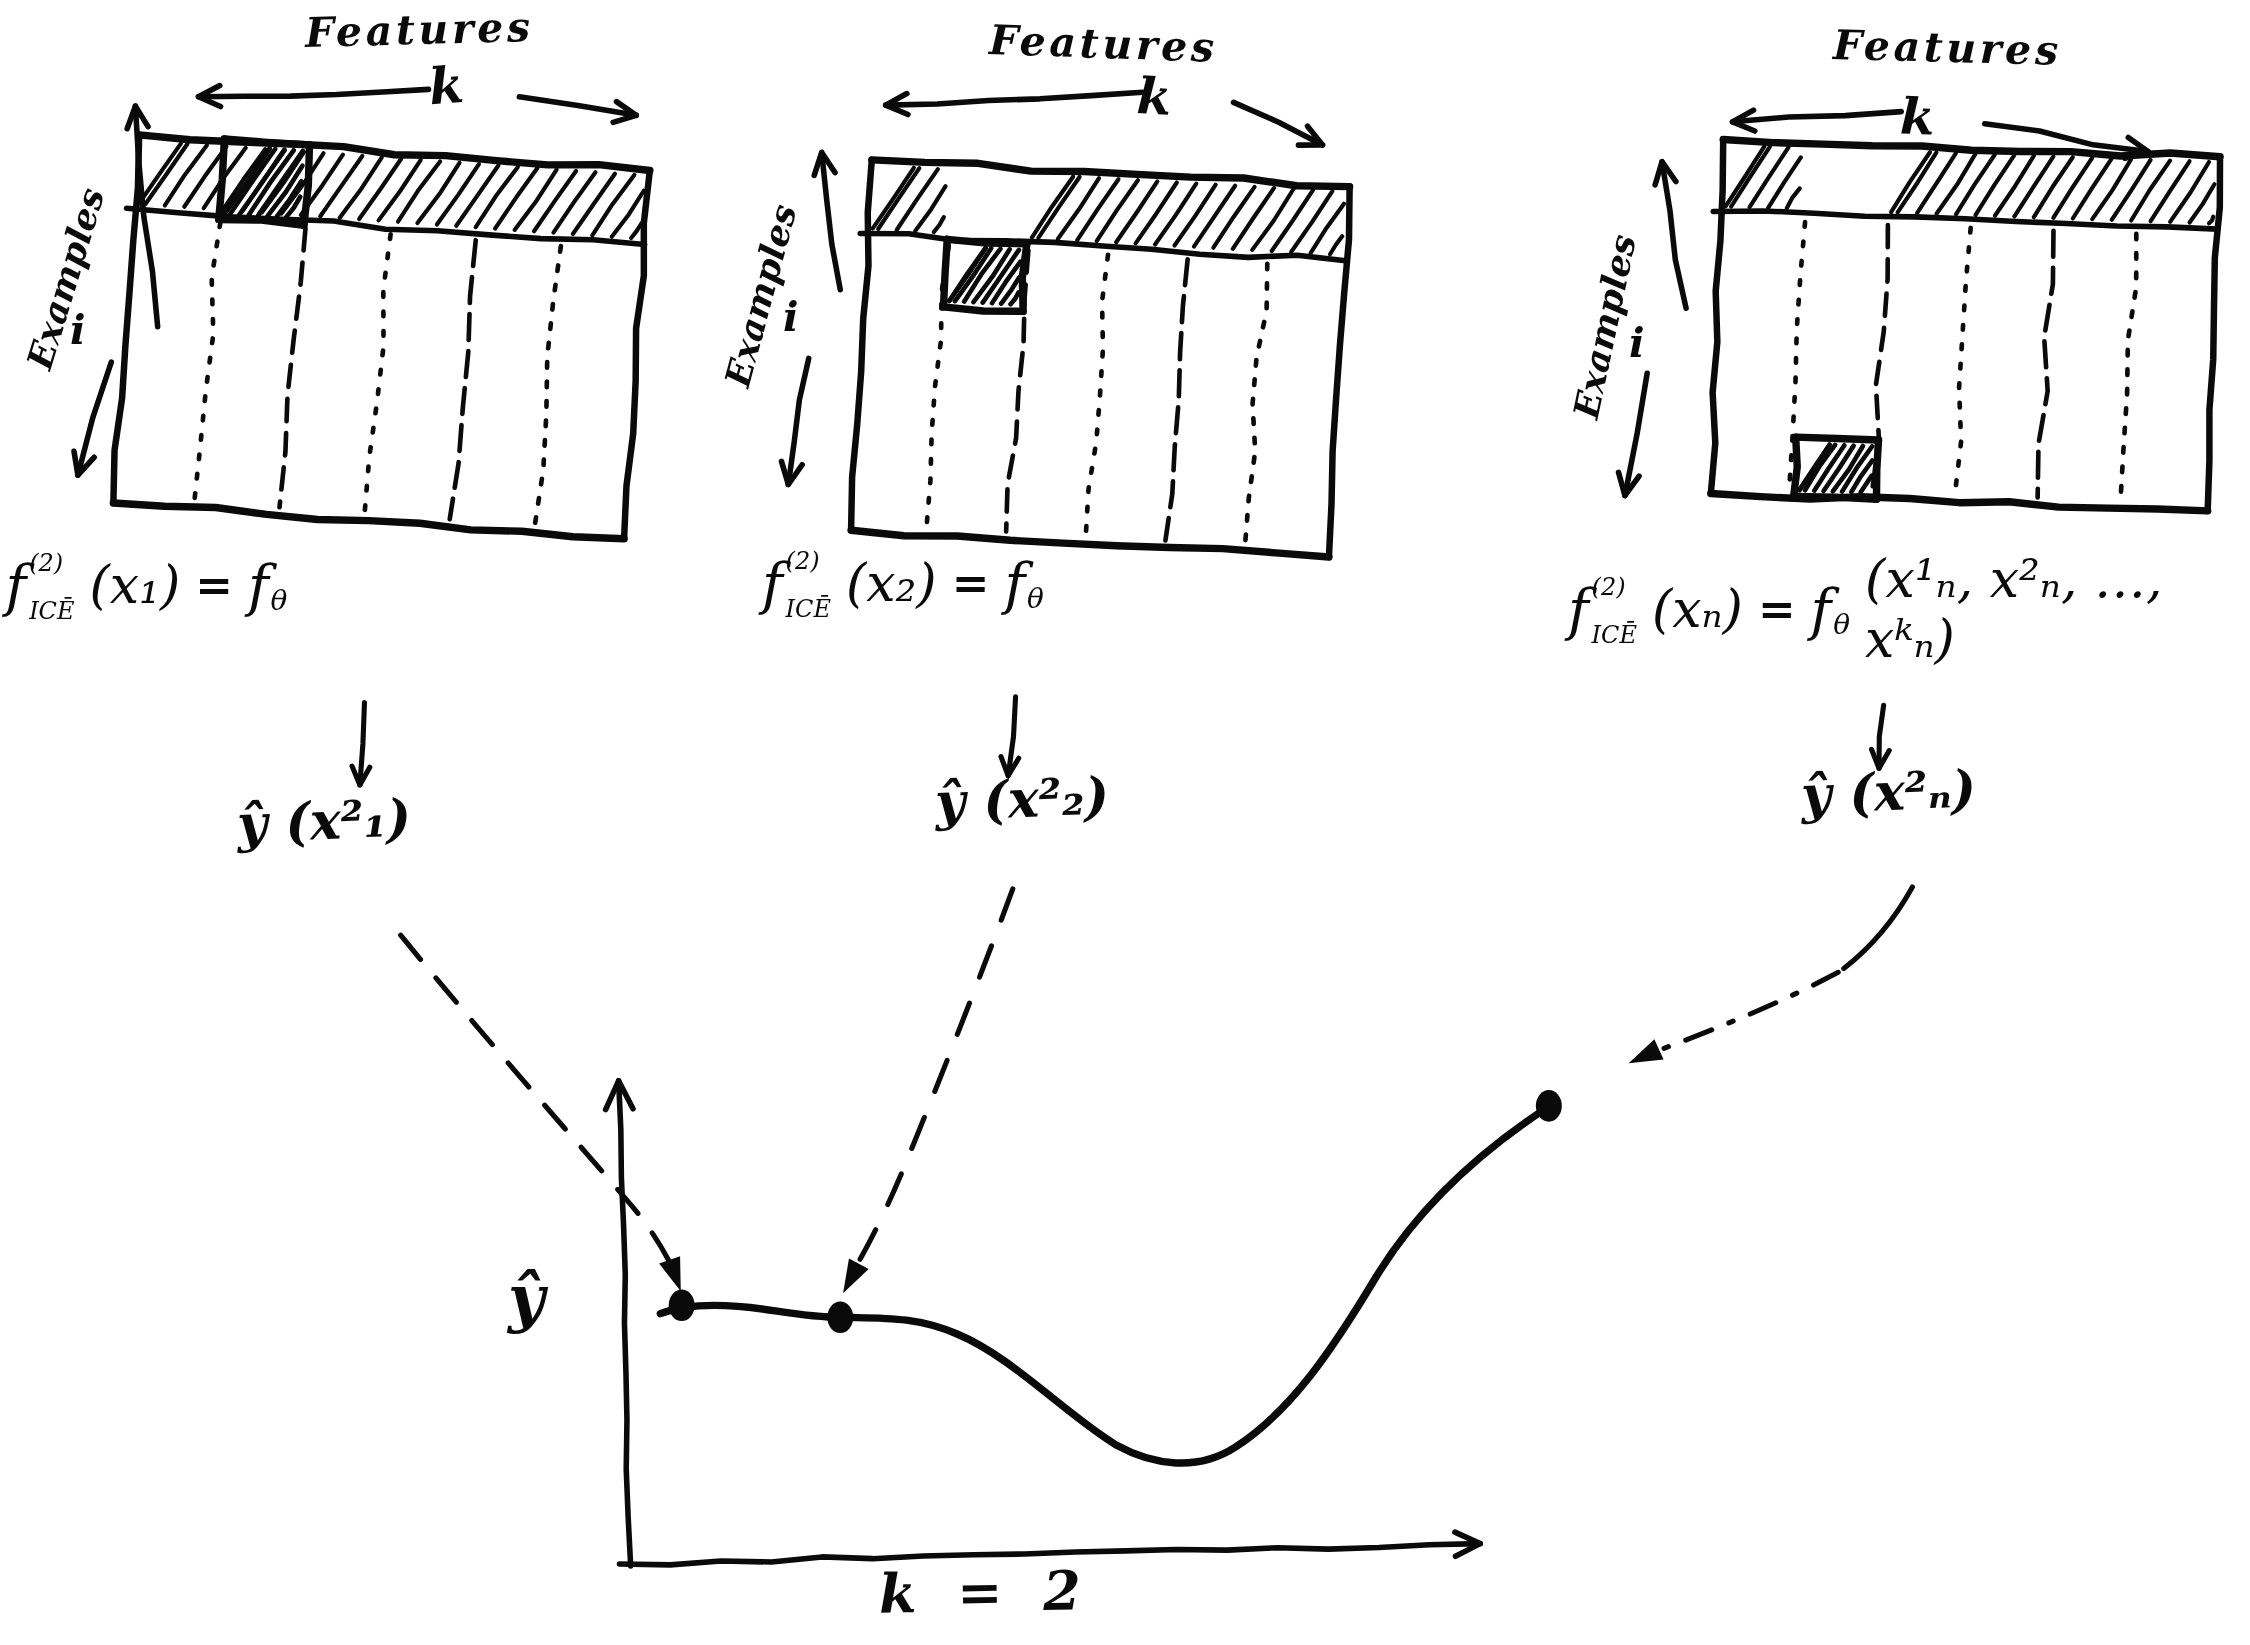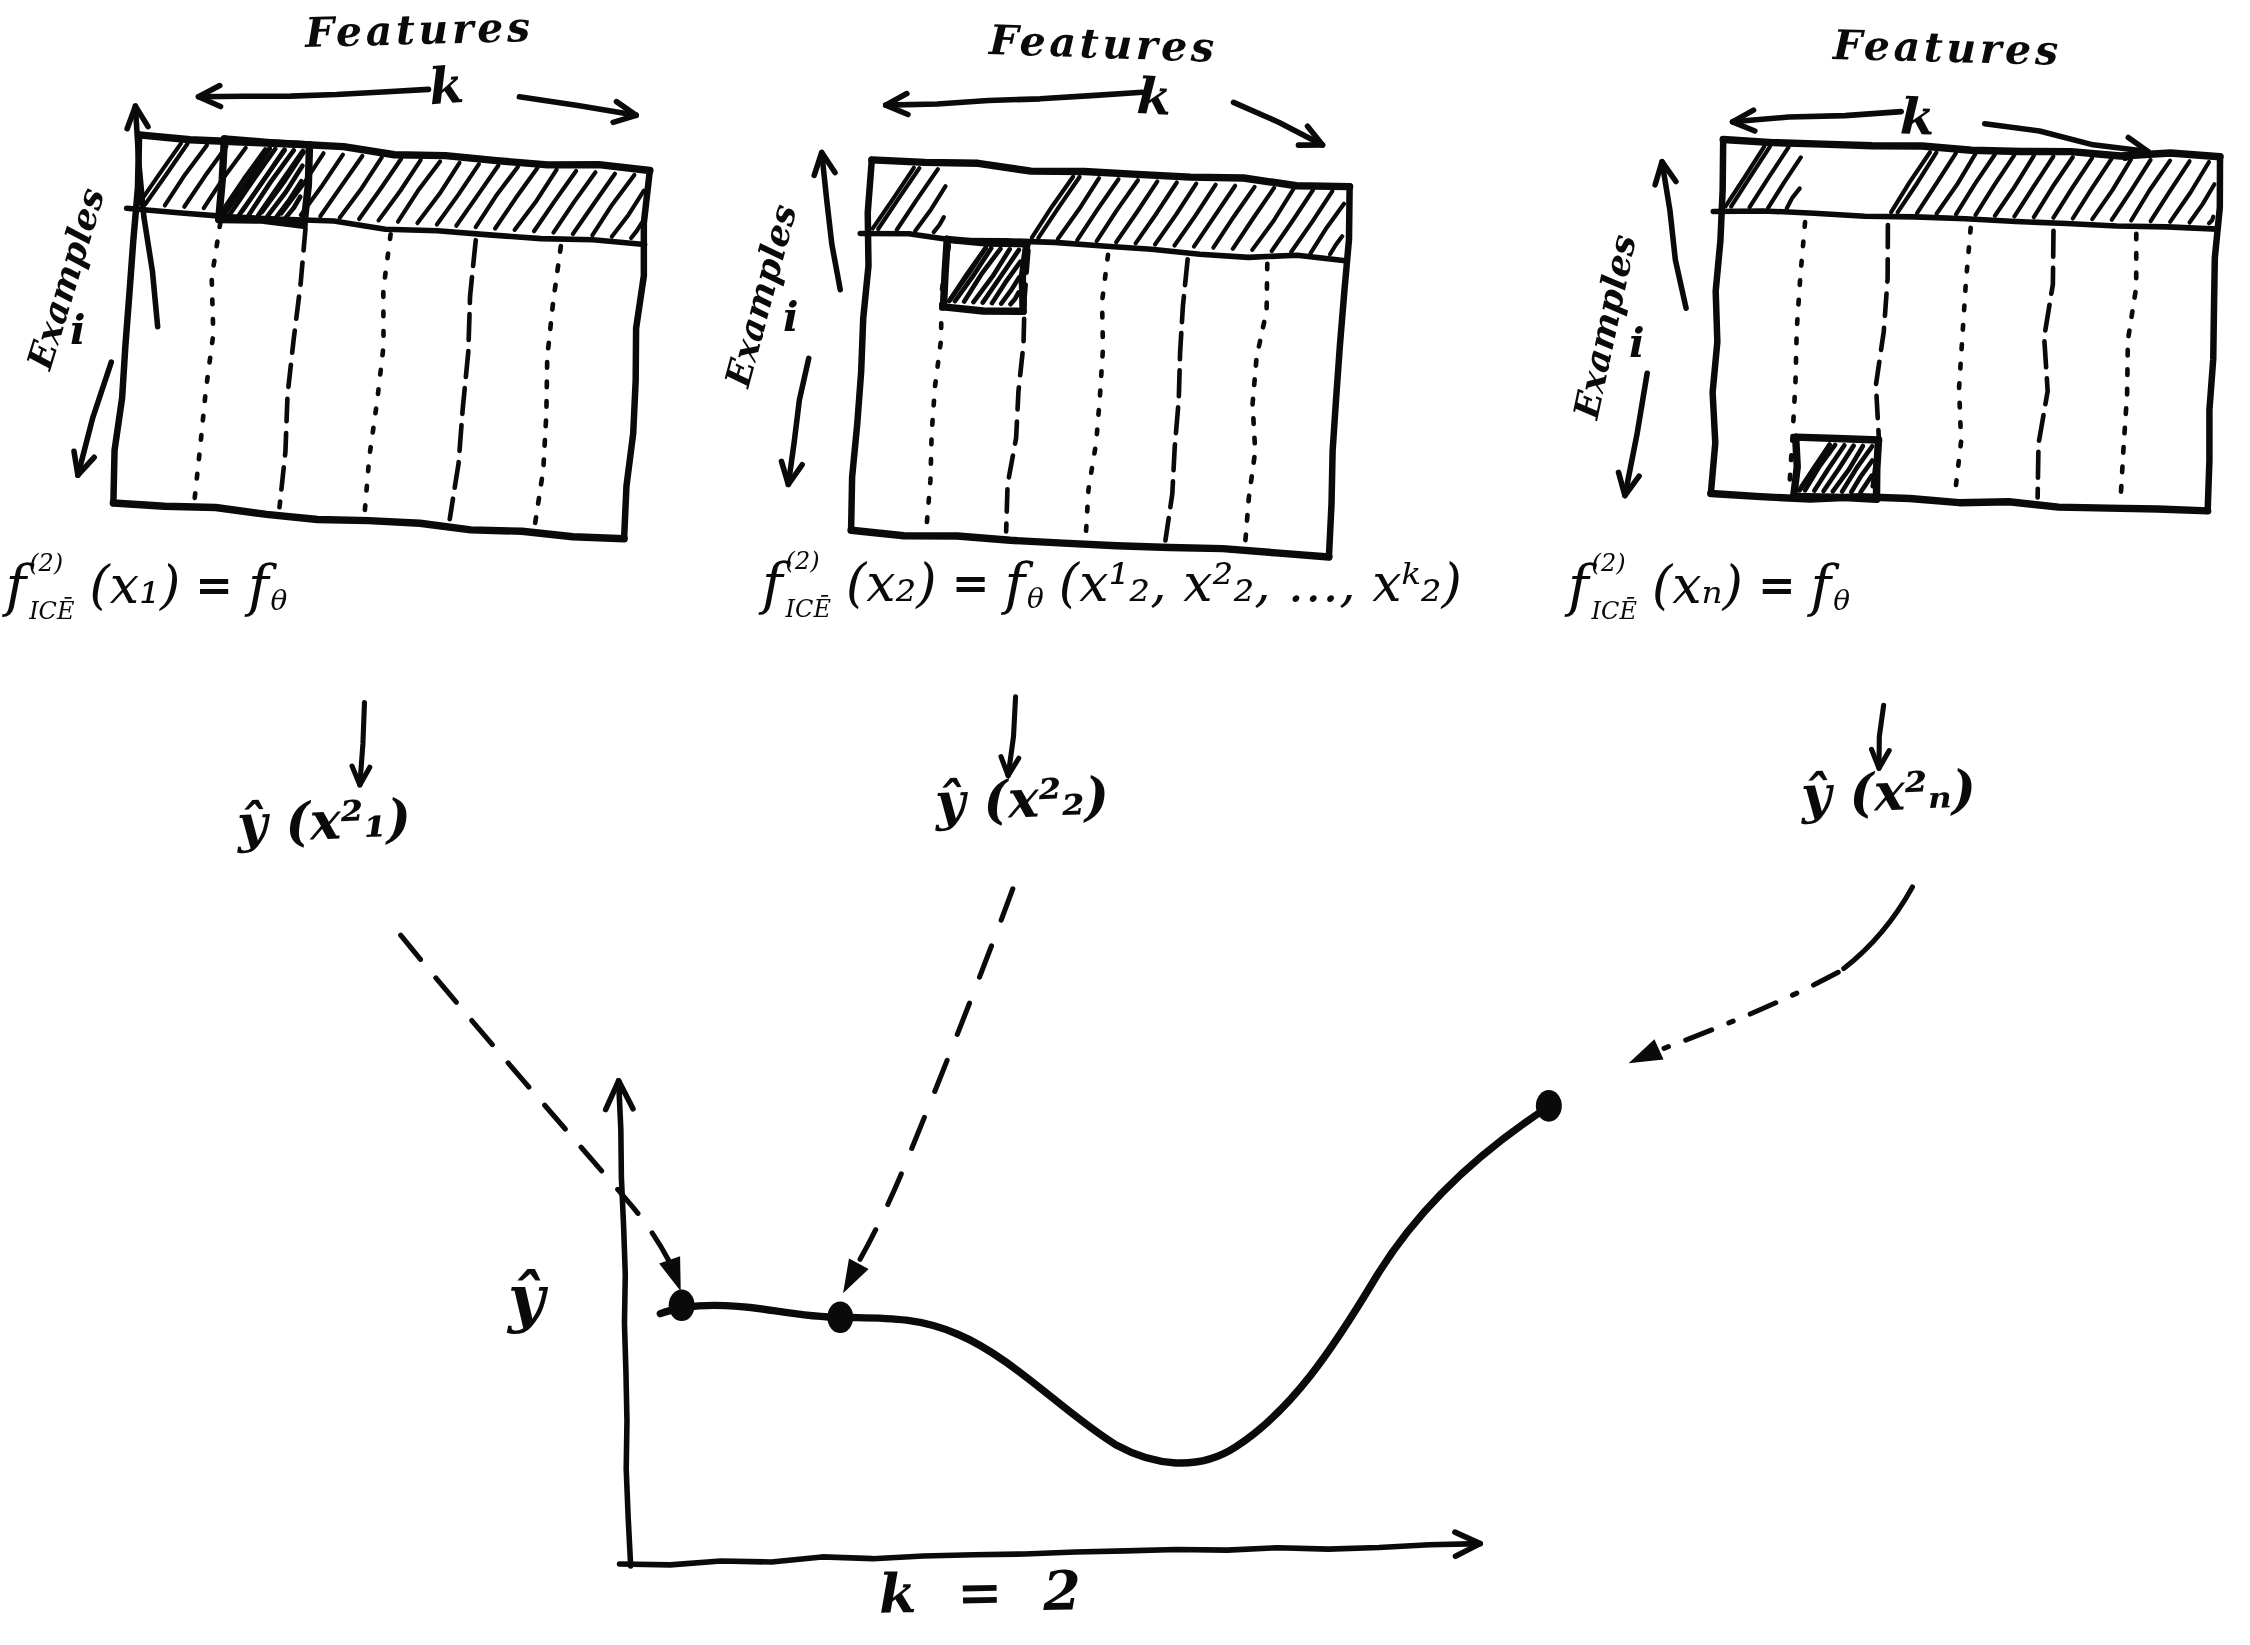--- a/index.html
+++ b/index.html
@@ -286,37 +286,37 @@
         <span>(2)</span>
         <span>ICĒ</span>
       </span>
     </span>
     <span class="farg">(x₂)</span>
     <span class="feq">=</span>
     <span class="fw">
       <span class="fl">f</span>
       <span class="rsub">θ</span>
     </span>
-    <span class="farg">(x¹₂, x²₂, …, xᵏ₂)</span>
   </div>
 
   <div class="formula" style="left:1568px;top:549px;">
     <span class="fw">
       <span class="fl">f</span>
       <span class="stack">
         <span>(2)</span>
         <span>ICĒ</span>
       </span>
     </span>
     <span class="farg">(xₙ)</span>
     <span class="feq">=</span>
     <span class="fw">
       <span class="fl">f</span>
       <span class="rsub">θ</span>
     </span>
+    <span class="farg">(x¹ₙ, x²ₙ, …, xᵏₙ)</span>
   </div>
 
   <div class="txt pred" style="left:237px;top:790px;transform:rotate(-2deg);">ŷ (x²₁)</div>
   <div class="txt pred" style="left:935px;top:768px;transform:rotate(-2deg);">ŷ (x²₂)</div>
   <div class="txt pred" style="left:1801px;top:761px;transform:rotate(-2deg);">ŷ (x²ₙ)</div>
 
   <div class="txt yaxis" style="left:508px;top:1261px;">ŷ</div>
   <div class="txt xaxis" style="left:879px;top:1560px;transform:rotate(-1deg);">k = 2</div>
 </div>
 

